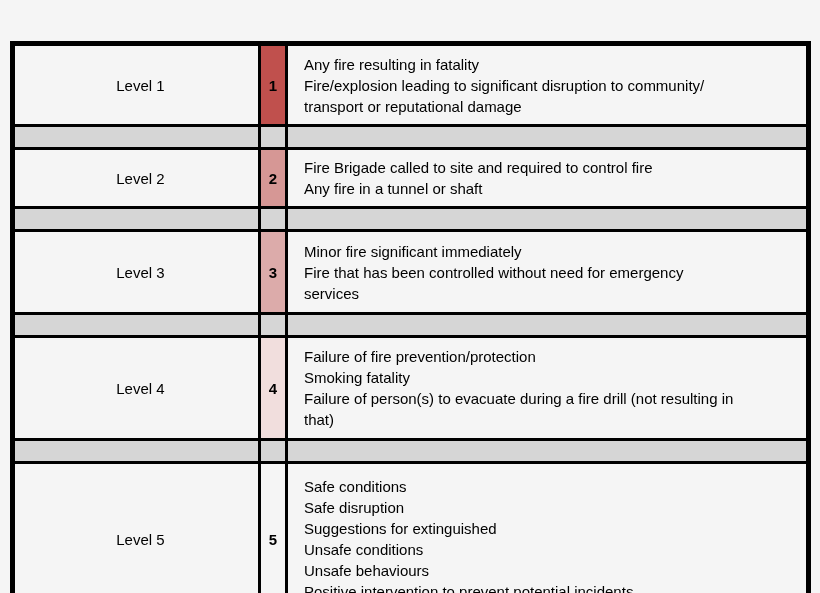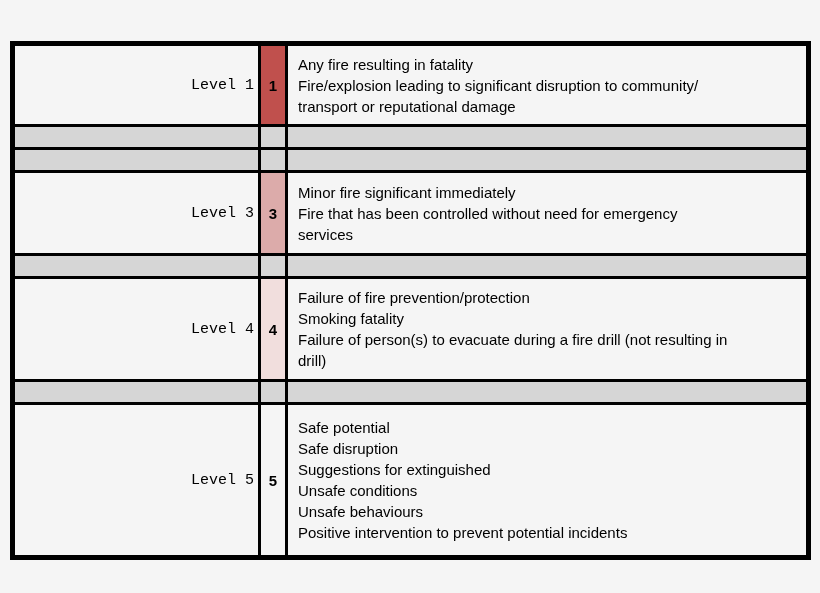--- a/index.html
+++ b/index.html
@@ -29,30 +29,29 @@
     font-size: 15px;
     line-height: 21px;
     overflow: hidden;
   }
   tr.level-row   { background: #f5f5f5; }
   tr.spacer-row  { background: #d6d6d6; }
   tr.spacer-row td { height: 20px; padding: 0; }
 
   td.level-cell {
     padding: 4px 4px 4px 12px;
-    text-align: right;
-    font-family: Liberation Mono, monospace;
+    text-align: center;
   }
   td.badge-cell {
     padding: 0;
     text-align: center;
     font-weight: bold;
   }
   td.desc-cell {
-    padding: 5px 6px 5px 10px;
+    padding: 5px 6px 5px 16px;
   }
   .desc-line { display: block; }
 
   tr.r1 td { height: 68px; }
   tr.r2 td { height: 46px; }
   tr.r3 td { height: 70px; }
   tr.r4 td { height: 90px; }
   tr.r5 td { height: 140px; }
 </style>
 </head>
@@ -75,20 +74,28 @@
         <span class="desc-line">transport or reputational damage</span>
       </td>
     </tr>
 
     <tr class="spacer-row">
       <td></td>
       <td></td>
       <td></td>
     </tr>
 
+    <tr class="level-row r2">
+      <td class="level-cell">Level 2</td>
+      <td class="badge-cell" style="background-color: rgb(214, 151, 149);">2</td>
+      <td class="desc-cell">
+        <span class="desc-line">Fire Brigade called to site and required to control fire</span>
+        <span class="desc-line">Any fire in a tunnel or shaft</span>
+      </td>
+    </tr>
 
     <tr class="spacer-row">
       <td></td>
       <td></td>
       <td></td>
     </tr>
 
     <tr class="level-row r3">
       <td class="level-cell">Level 3</td>
       <td class="badge-cell" style="background-color: rgb(220, 171, 170);">3</td>
@@ -105,35 +112,35 @@
       <td></td>
     </tr>
 
     <tr class="level-row r4">
       <td class="level-cell">Level 4</td>
       <td class="badge-cell" style="background-color: rgb(241, 222, 221);">4</td>
       <td class="desc-cell">
         <span class="desc-line">Failure of fire prevention/protection</span>
         <span class="desc-line">Smoking fatality</span>
         <span class="desc-line">Failure of person(s) to evacuate during a fire drill (not resulting in</span>
-        <span class="desc-line">drill)</span>
+        <span class="desc-line">that)</span>
       </td>
     </tr>
 
     <tr class="spacer-row">
       <td></td>
       <td></td>
       <td></td>
     </tr>
 
     <tr class="level-row r5">
       <td class="level-cell">Level 5</td>
       <td class="badge-cell" style="background-color: rgb(245, 245, 245);">5</td>
       <td class="desc-cell">
-        <span class="desc-line">Safe potential</span>
+        <span class="desc-line">Safe conditions</span>
         <span class="desc-line">Safe disruption</span>
         <span class="desc-line">Suggestions for extinguished</span>
         <span class="desc-line">Unsafe conditions</span>
         <span class="desc-line">Unsafe behaviours</span>
         <span class="desc-line">Positive intervention to prevent potential incidents</span>
       </td>
     </tr>
 
   </tbody>
 </table>

